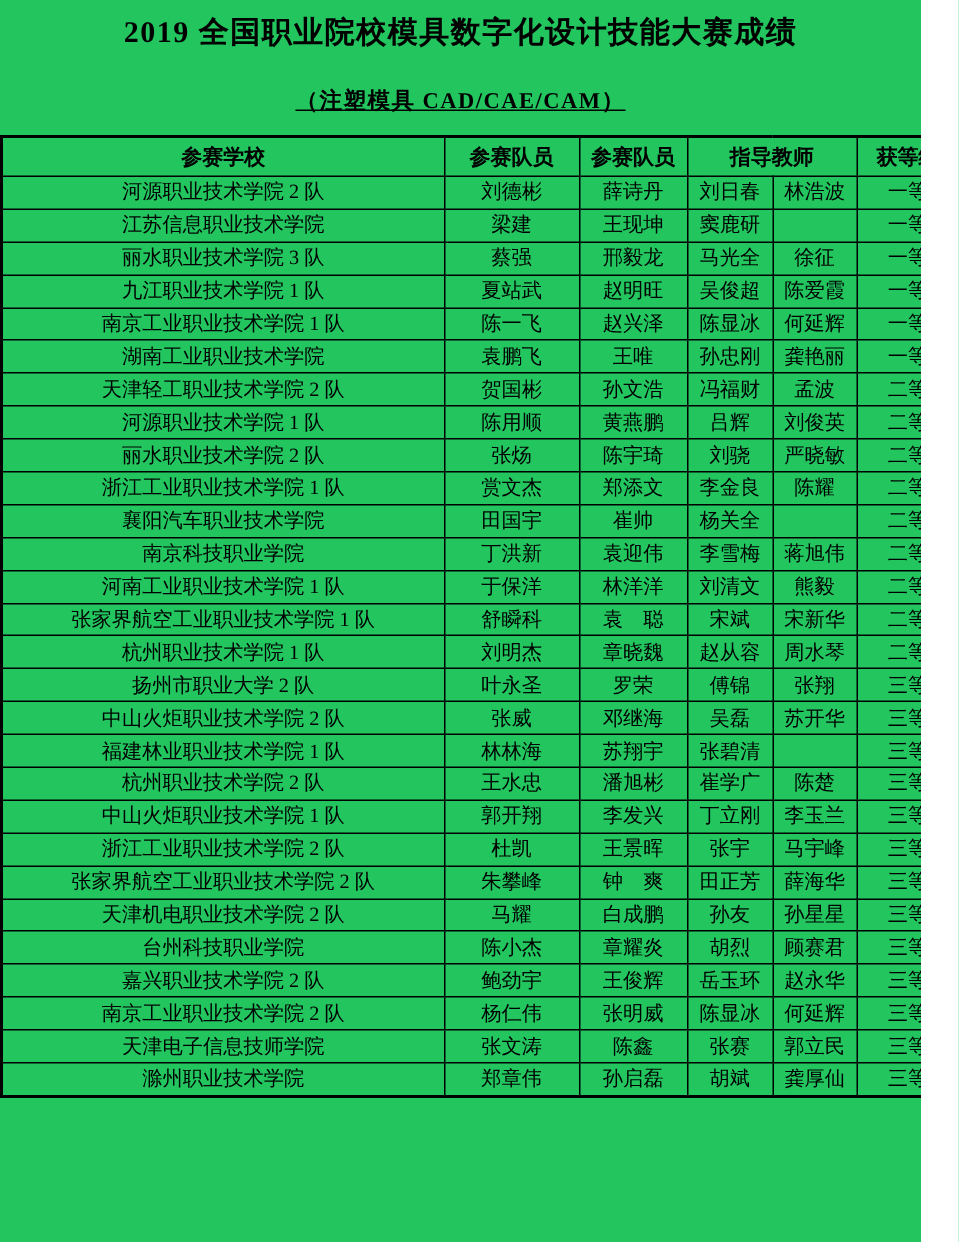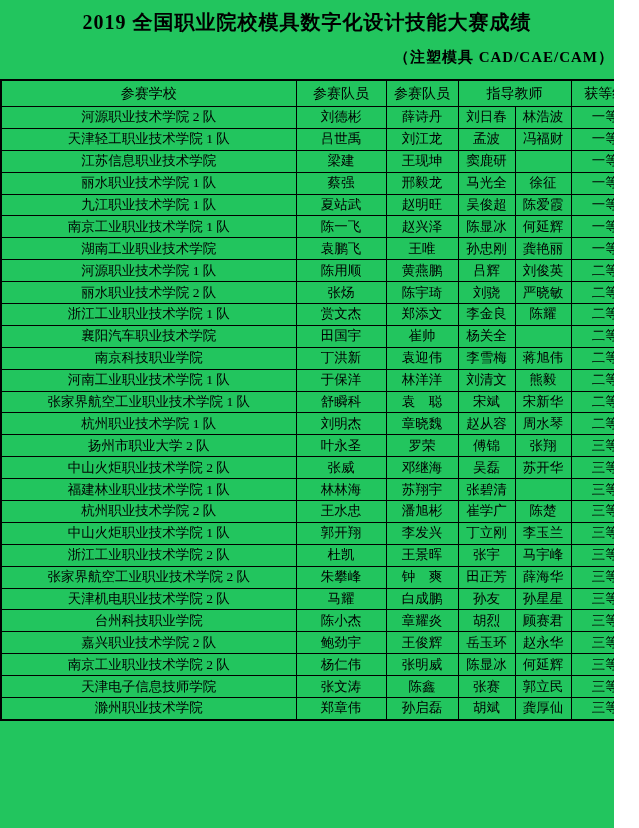--- a/index.html
+++ b/index.html
@@ -18,47 +18,48 @@
   }
   .title {
     padding-top: 9px;
     text-align: center;
     font-size: 20px;
     font-weight: bold;
     letter-spacing: 1px;
     line-height: 26px;
   }
   .subtitle {
-    margin-top: 11px;
-    text-align: right;
+    margin-top: 22px;
+    text-align: center;
     font-size: 15px;
     font-weight: bold;
     letter-spacing: 1px;
     line-height: 22px;
+    text-decoration: underline;
   }
   table.results {
     margin-top: 11px;
     width: 639px;
     border-collapse: collapse;
     table-layout: fixed;
     border: 2px solid #000000;
   }
   table.results th,
   table.results td {
     border: 1px solid #000000;
     text-align: center;
     vertical-align: middle;
     padding: 0;
     overflow: hidden;
     white-space: nowrap;
   }
   table.results th {
     height: 25px;
     font-size: 14px;
-    font-weight: normal;
+    font-weight: bold;
   }
   table.results td {
     height: 20.9px;
     font-size: 13.5px;
     font-weight: normal;
   }
   col.c-school     { width: 295px; }
   col.c-member1    { width: 90px; }
   col.c-member2    { width: 72px; }
   col.c-instr1     { width: 57px; }
@@ -95,37 +96,29 @@
     <tbody>
         <tr>
       <td>河源职业技术学院 2 队</td>
       <td>刘德彬</td>
       <td>薛诗丹</td>
       <td>刘日春</td>
       <td>林浩波</td>
       <td>一等</td>
     </tr>
         <tr>
-      <td>天津轻工职业技术学院 1 队</td>
-      <td>吕世禹</td>
-      <td>刘江龙</td>
-      <td>孟波</td>
-      <td>冯福财</td>
-      <td>一等</td>
-    </tr>
-        <tr>
       <td>江苏信息职业技术学院</td>
       <td>梁建</td>
       <td>王现坤</td>
       <td>窦鹿研</td>
       <td></td>
       <td>一等</td>
     </tr>
         <tr>
-      <td>丽水职业技术学院 1 队</td>
+      <td>丽水职业技术学院 3 队</td>
       <td>蔡强</td>
       <td>邢毅龙</td>
       <td>马光全</td>
       <td>徐征</td>
       <td>一等</td>
     </tr>
         <tr>
       <td>九江职业技术学院 1 队</td>
       <td>夏站武</td>
       <td>赵明旺</td>
@@ -143,20 +136,28 @@
     </tr>
         <tr>
       <td>湖南工业职业技术学院</td>
       <td>袁鹏飞</td>
       <td>王唯</td>
       <td>孙忠刚</td>
       <td>龚艳丽</td>
       <td>一等</td>
     </tr>
         <tr>
+      <td>天津轻工职业技术学院 2 队</td>
+      <td>贺国彬</td>
+      <td>孙文浩</td>
+      <td>冯福财</td>
+      <td>孟波</td>
+      <td>二等</td>
+    </tr>
+        <tr>
       <td>河源职业技术学院 1 队</td>
       <td>陈用顺</td>
       <td>黄燕鹏</td>
       <td>吕辉</td>
       <td>刘俊英</td>
       <td>二等</td>
     </tr>
         <tr>
       <td>丽水职业技术学院 2 队</td>
       <td>张炀</td>

